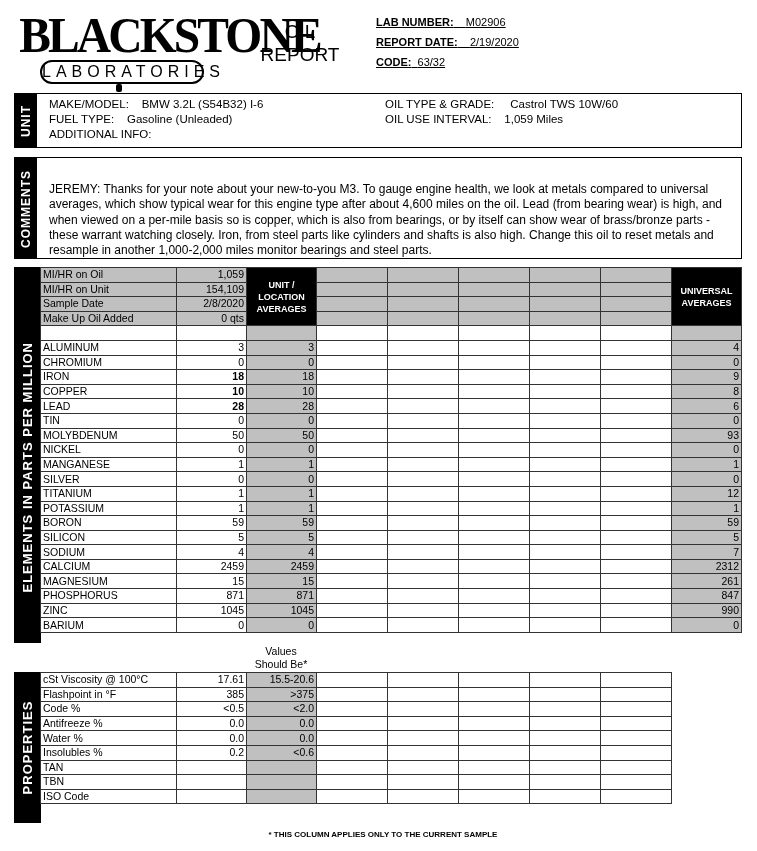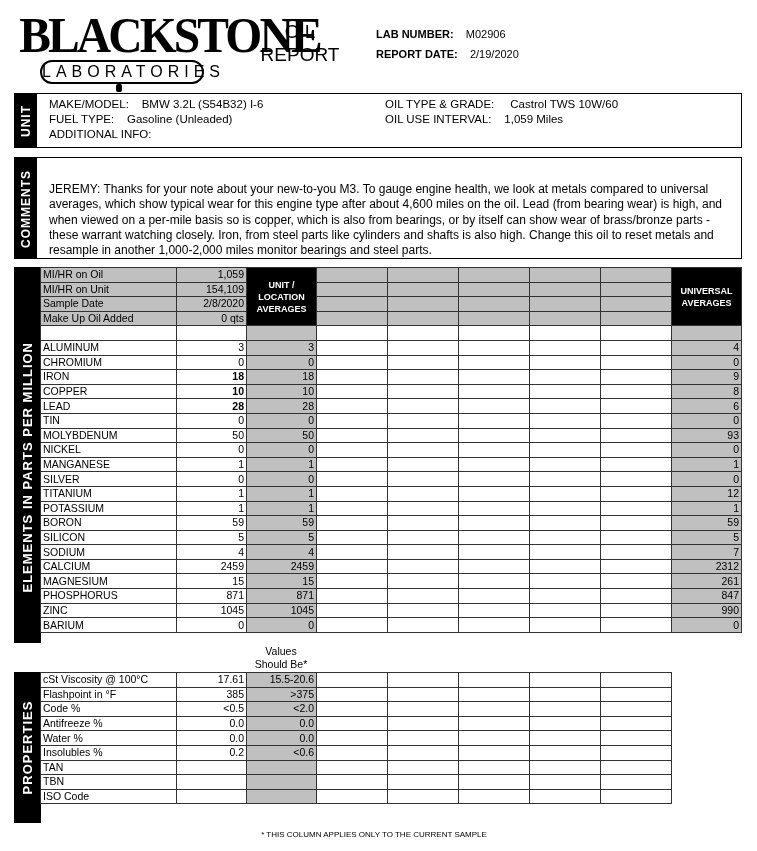--- a/index.html
+++ b/index.html
@@ -10,21 +10,21 @@
   
   .logo { left:14px; top:8px; width:205px; height:80px; }
   .logo-main { position:absolute; left:0; top:0; width:205px; text-align:center;
                font-family:"Liberation Serif", serif; font-weight:bold; font-size:50px;
                letter-spacing:-3px; transform:scaleX(0.95); line-height:54px; }
   .logo-sub { position:absolute; left:26px; top:52px; width:160px; height:20px;
               border:2px solid #000; border-radius:12px; text-align:center;
               font-size:16px; letter-spacing:5px; line-height:20px; }
   .logo-drop { position:absolute; left:102px; top:76px; width:6px; height:8px; background:#000; border-radius:2px; }
   .title { left:255px; top:20px; width:90px; text-align:center; font-weight:normal; font-size:19px; line-height:23px; }
-  .meta { left:376px; top:24px; font-size:11px; line-height:20px; }
+  .meta { left:376px; top:12px; font-size:11px; line-height:20px;text-decoration:underline; }
   .meta b { font-weight:bold; }
 
   
   .section { position:absolute; left:14px; border:1px solid #000; box-sizing:border-box; }
   .side-bar { position:absolute; left:0; top:0; bottom:0; width:22px; background:#000; }
   .side-text { position:absolute; color:#fff; font-weight:bold; font-size:12px;
                white-space:nowrap; transform:rotate(-90deg); transform-origin:center; letter-spacing:1px; }
 
   .unit-box { top:93px; height:55px; width:728px; }
   .unit-row { position:absolute; font-size:11.5px; line-height:15px; white-space:nowrap; }
@@ -33,37 +33,38 @@
 
   
   .grid { position:absolute; border-collapse:collapse; table-layout:fixed; }
   .grid td { border:1.5px solid #333; height:14.6px; padding:0 2px; font-size:10.5px;
              line-height:13px; white-space:nowrap; overflow:hidden; box-sizing:border-box; }
   .gray { background:#c0c0c0; }
   .num { text-align:right; }
   .bold { font-weight:bold; }
   .blackhead { background:#000; color:#fff; text-align:center; font-weight:bold; font-size:9px !important; line-height:12px !important; white-space:normal !important; }
   .below-label { position:absolute; font-size:10.5px; text-align:center; line-height:13px; }
-  .footnote { position:absolute; left:7px; width:734px; top:830px; text-align:center; font-size:8px; font-weight:normal; }
+  .footnote { position:absolute; left:16px; width:734px; top:830px; text-align:center; font-size:8px; font-weight:bold; }
 </style>
 </head>
 <body>
 
 <div class="abs logo">
   <div class="logo-main">BLACKSTONE</div>
   <div class="logo-sub">LABORATORIES</div>
   <div class="logo-drop"></div>
 </div>
 <div class="abs title">
   <div>OIL</div>
   <div>REPORT</div>
 </div>
 <div class="abs meta">
   <div><b>LAB NUMBER:</b>&nbsp;&nbsp;&nbsp;&nbsp;<span>M02906</span></div>
   <div><b>REPORT DATE:</b>&nbsp;&nbsp;&nbsp;&nbsp;<span>2/19/2020</span></div>
+  <div><b>CODE:</b>&nbsp;&nbsp;<span>63/32</span></div>
 </div>
 
 <div class="section unit-box">
   <div class="side-bar">
     <div class="side-text" style="left:-9px; top:20px; width:40px; text-align:center;">UNIT</div>
   </div>
   <div class="unit-row" style="left:34px; top:3px;">
     <span>MAKE/MODEL:</span>&nbsp;&nbsp;&nbsp;&nbsp;<span>BMW 3.2L (S54B32) I-6</span>
   </div>
   <div class="unit-row" style="left:34px; top:18px;">

